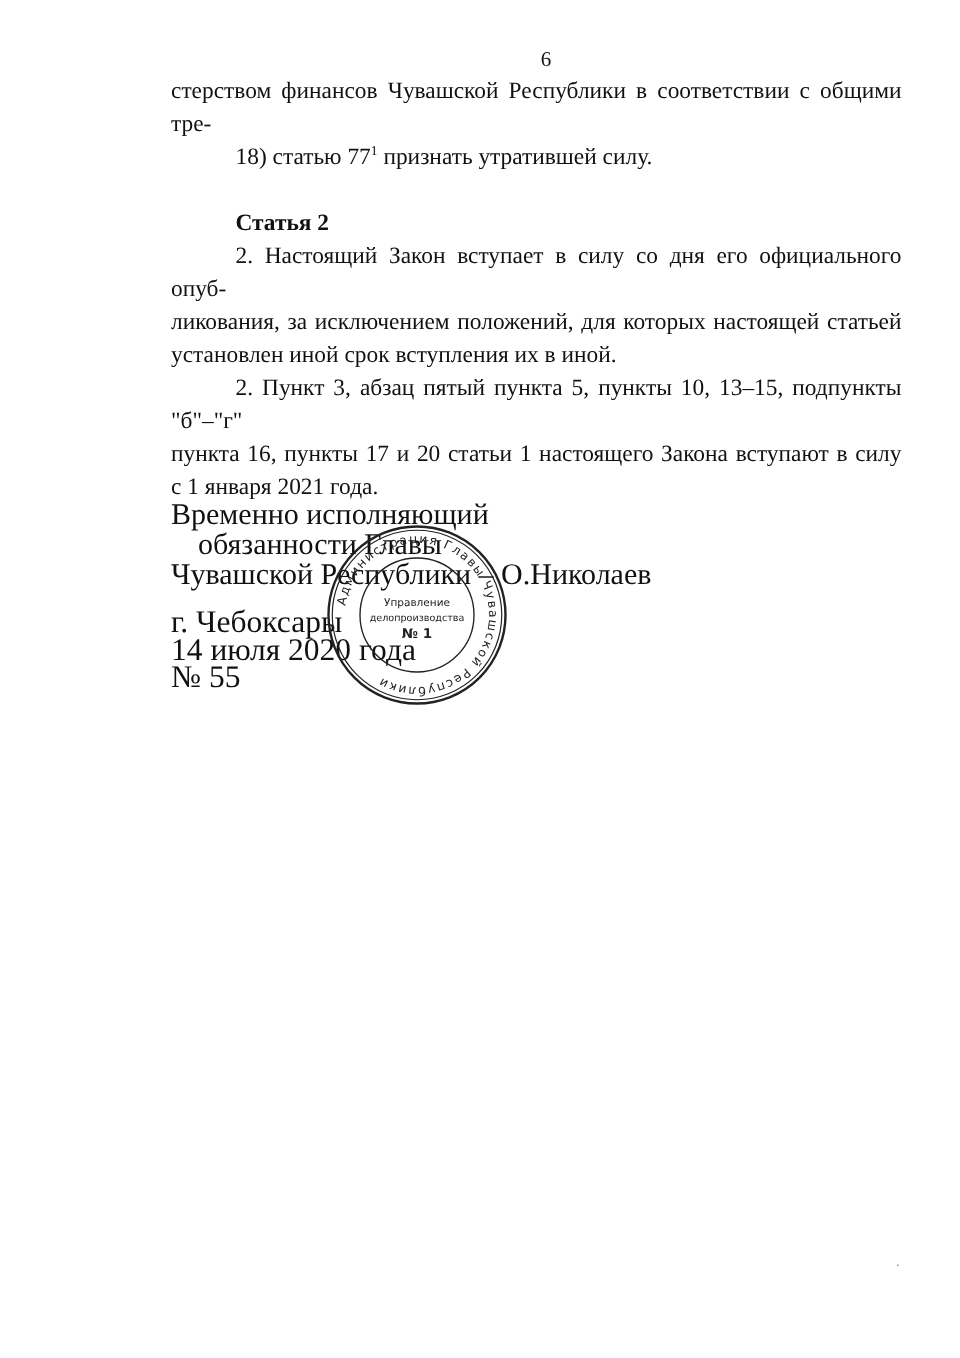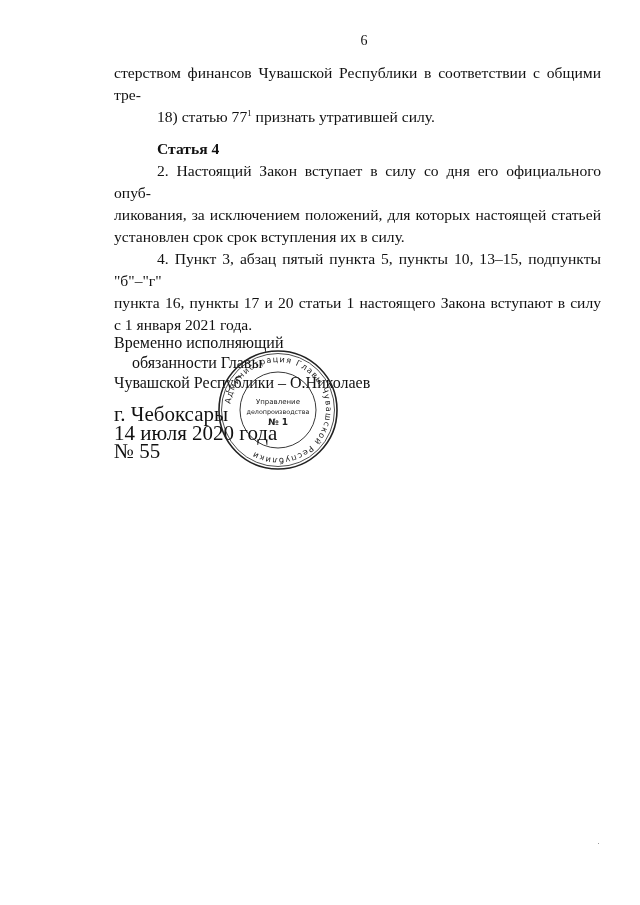--- a/index.html
+++ b/index.html
@@ -33,32 +33,32 @@
     font-size: 15.6px;
     line-height: 22px;
   }
   .body-text p {
     margin: 0;
     text-align: justify;
   }
   .indent { text-indent: 43px; }
   .just-last { text-align-last: justify; }
   .sup { font-size: 9px; vertical-align: 6px; line-height: 0; }
-  #block1 { top: 50px; margin-top: 12px; }
+  #block1 { top: 50px; }
   #block2 { top: 138px; }
   .article-title {
     font-weight: bold;
     text-indent: 43px;
     margin: 0;
   }
   .signature {
     position: absolute;
     left: 114px;
     top: 333px;
-    font-size: 16px;
+    font-size: 20px;
     line-height: 20px;
   }
   .signature div { white-space: nowrap; }
   .sig-indent { padding-left: 18px; }
   .place-block {
     position: absolute;
     left: 114px;
     top: 405px;
     font-size: 21px;
     line-height: 18.5px;
@@ -83,25 +83,25 @@
 <body>
 
 <div class="page-number">6</div>
 
 <div class="body-text" id="block1">
   <p class="just-last">стерством финансов Чувашской Республики в соответствии с общими тре-</p>
   <p class="indent"><span>18) статью 77</span><span class="sup">1</span><span> признать утратившей силу.</span></p>
 </div>
 
 <div class="body-text" id="block2">
-  <p class="article-title">Статья 4</p>
+  <p class="article-title">Статья 2</p>
   <p class="indent just-last">2. Настоящий Закон вступает в силу со дня его официального опуб-</p>
   <p class="just-last">ликования, за исключением положений, для которых настоящей статьей</p>
-  <p>установлен срок срок вступления их в силу.</p>
-  <p class="indent just-last">4. Пункт 3, абзац пятый пункта 5, пункты 10, 13–15, подпункты "б"–"г"</p>
+  <p>установлен иной срок вступления их в иной.</p>
+  <p class="indent just-last">2. Пункт 3, абзац пятый пункта 5, пункты 10, 13–15, подпункты "б"–"г"</p>
   <p class="just-last">пункта 16, пункты 17 и 20 статьи 1 настоящего Закона вступают в силу</p>
   <p>с 1 января 2021 года.</p>
 </div>
 
 <div class="signature">
   <div>Временно исполняющий</div>
   <div class="sig-indent">обязанности Главы</div>
   <div>Чувашской Республики – О.Николаев</div>
 </div>
 

